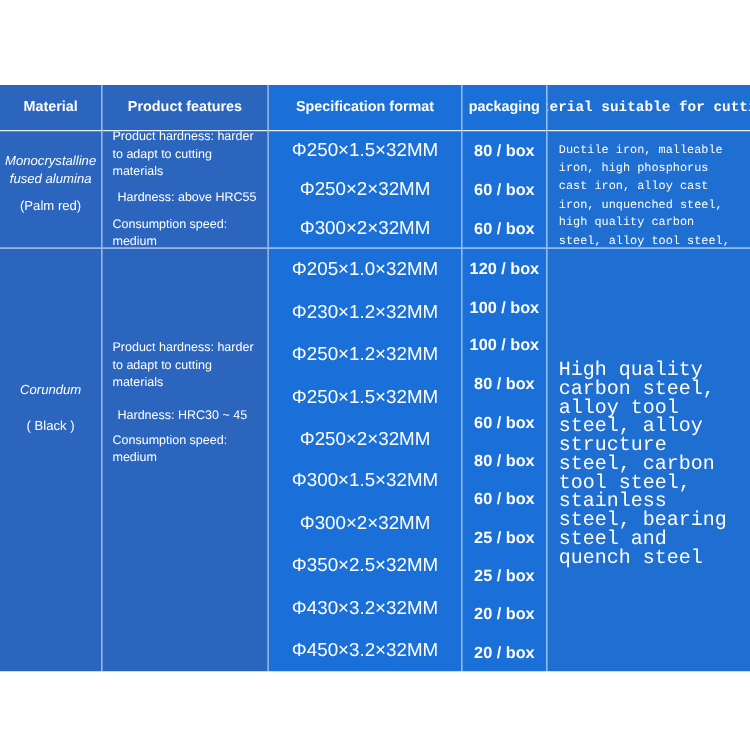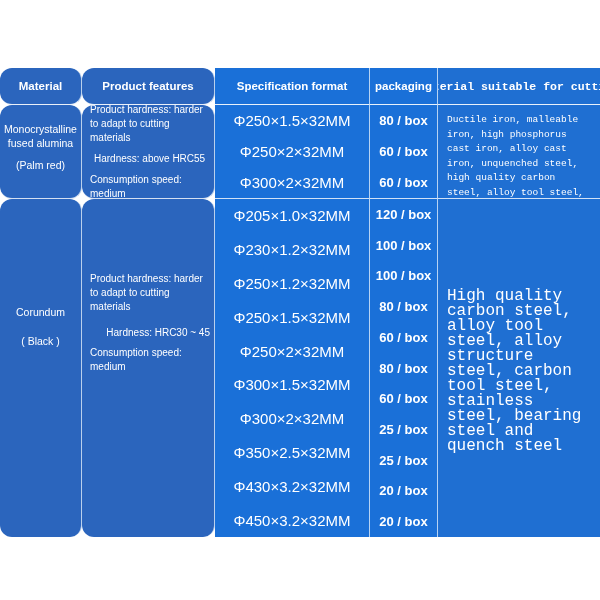--- a/index.html
+++ b/index.html
@@ -5,39 +5,39 @@
   * { margin:0; padding:0; box-sizing:border-box; }
   html,body { width:600px; height:600px; background:#ffffff; font-family:"Liberation Sans", sans-serif; }
   .page { position:relative; width:600px; height:600px; background:#ffffff; overflow:hidden; }
   .spec-table { position:absolute; top:68px; left:0; width:600px; height:469px; color:#fff; }
   .grid-row { display:grid; grid-template-columns:82px 133px 155px 68px 1fr; }
   .header-row { height:37px; }
   .row-1 { height:94px; }
   .row-2 { height:338px; }
   .cell { position:relative; overflow:hidden; border-right:1px solid rgba(235,244,253,0.75); }
   .cell:last-child { border-right:none;font-family:Liberation Mono, monospace; }
-  .bg-dark   { background:#2b65bd;border-radius:12px; }
+  .bg-dark   { background:#2b65bd; }
   .bg-bright { background:#1a70d8; }
   .bg-right  { background:#1f6fd2; }
   .header-cell { display:flex; align-items:center; justify-content:center;
                  font-weight:bold; font-size:11.5px; white-space:nowrap;
                  border-bottom:1px solid rgba(255,255,255,0.9); }
   .row-1 .cell { border-bottom:1px solid rgba(255,255,255,0.8); }
 
   .material-cell { display:flex; flex-direction:column; align-items:center; justify-content:center; text-align:center; }
   .row-1 .material-cell { padding-bottom:10px; }
   .row-2 .material-cell { padding-bottom:84px; }
-  .material-name { font-size:10.5px; line-height:14px; padding:0 3px; }
+  .material-name { font-size:10.5px; line-height:14px; padding:0 3px;font-style:italic; }
   .material-variant { font-size:10.5px; margin-top:9px; }
   .row-2 .material-variant { margin-top:16px; }
 
   .features-cell { display:flex; flex-direction:column; justify-content:center; padding:6px 4px 6px 8px; font-size:10px; line-height:14px; }
   .row-2 .features-cell { padding-bottom:96px; }
   .feat-hardness { margin-top:7px; padding-left:4px; }
-  .row-2 .feat-hardness { margin-top:12px;text-align:right; }
+  .row-2 .feat-hardness { margin-top:12px; }
   .feat-consumption { margin-top:7px; }
   .row-2 .feat-consumption { margin-top:6px; }
 
   .specs-cell, .packaging-cell { display:flex; flex-direction:column; }
   .spec-line { flex:1; display:flex; align-items:center; justify-content:center; font-size:15px; letter-spacing:0; }
   .pack-line { flex:1; display:flex; align-items:center; justify-content:center; font-size:13px; font-weight:bold; }
 
   .suitable-cell { padding:8px 5px 6px 9px; }
   .row-1 .suitable-text { font-size:9.5px; line-height:14.5px; }
   .row-2 .suitable-cell { padding-top:90px; }

